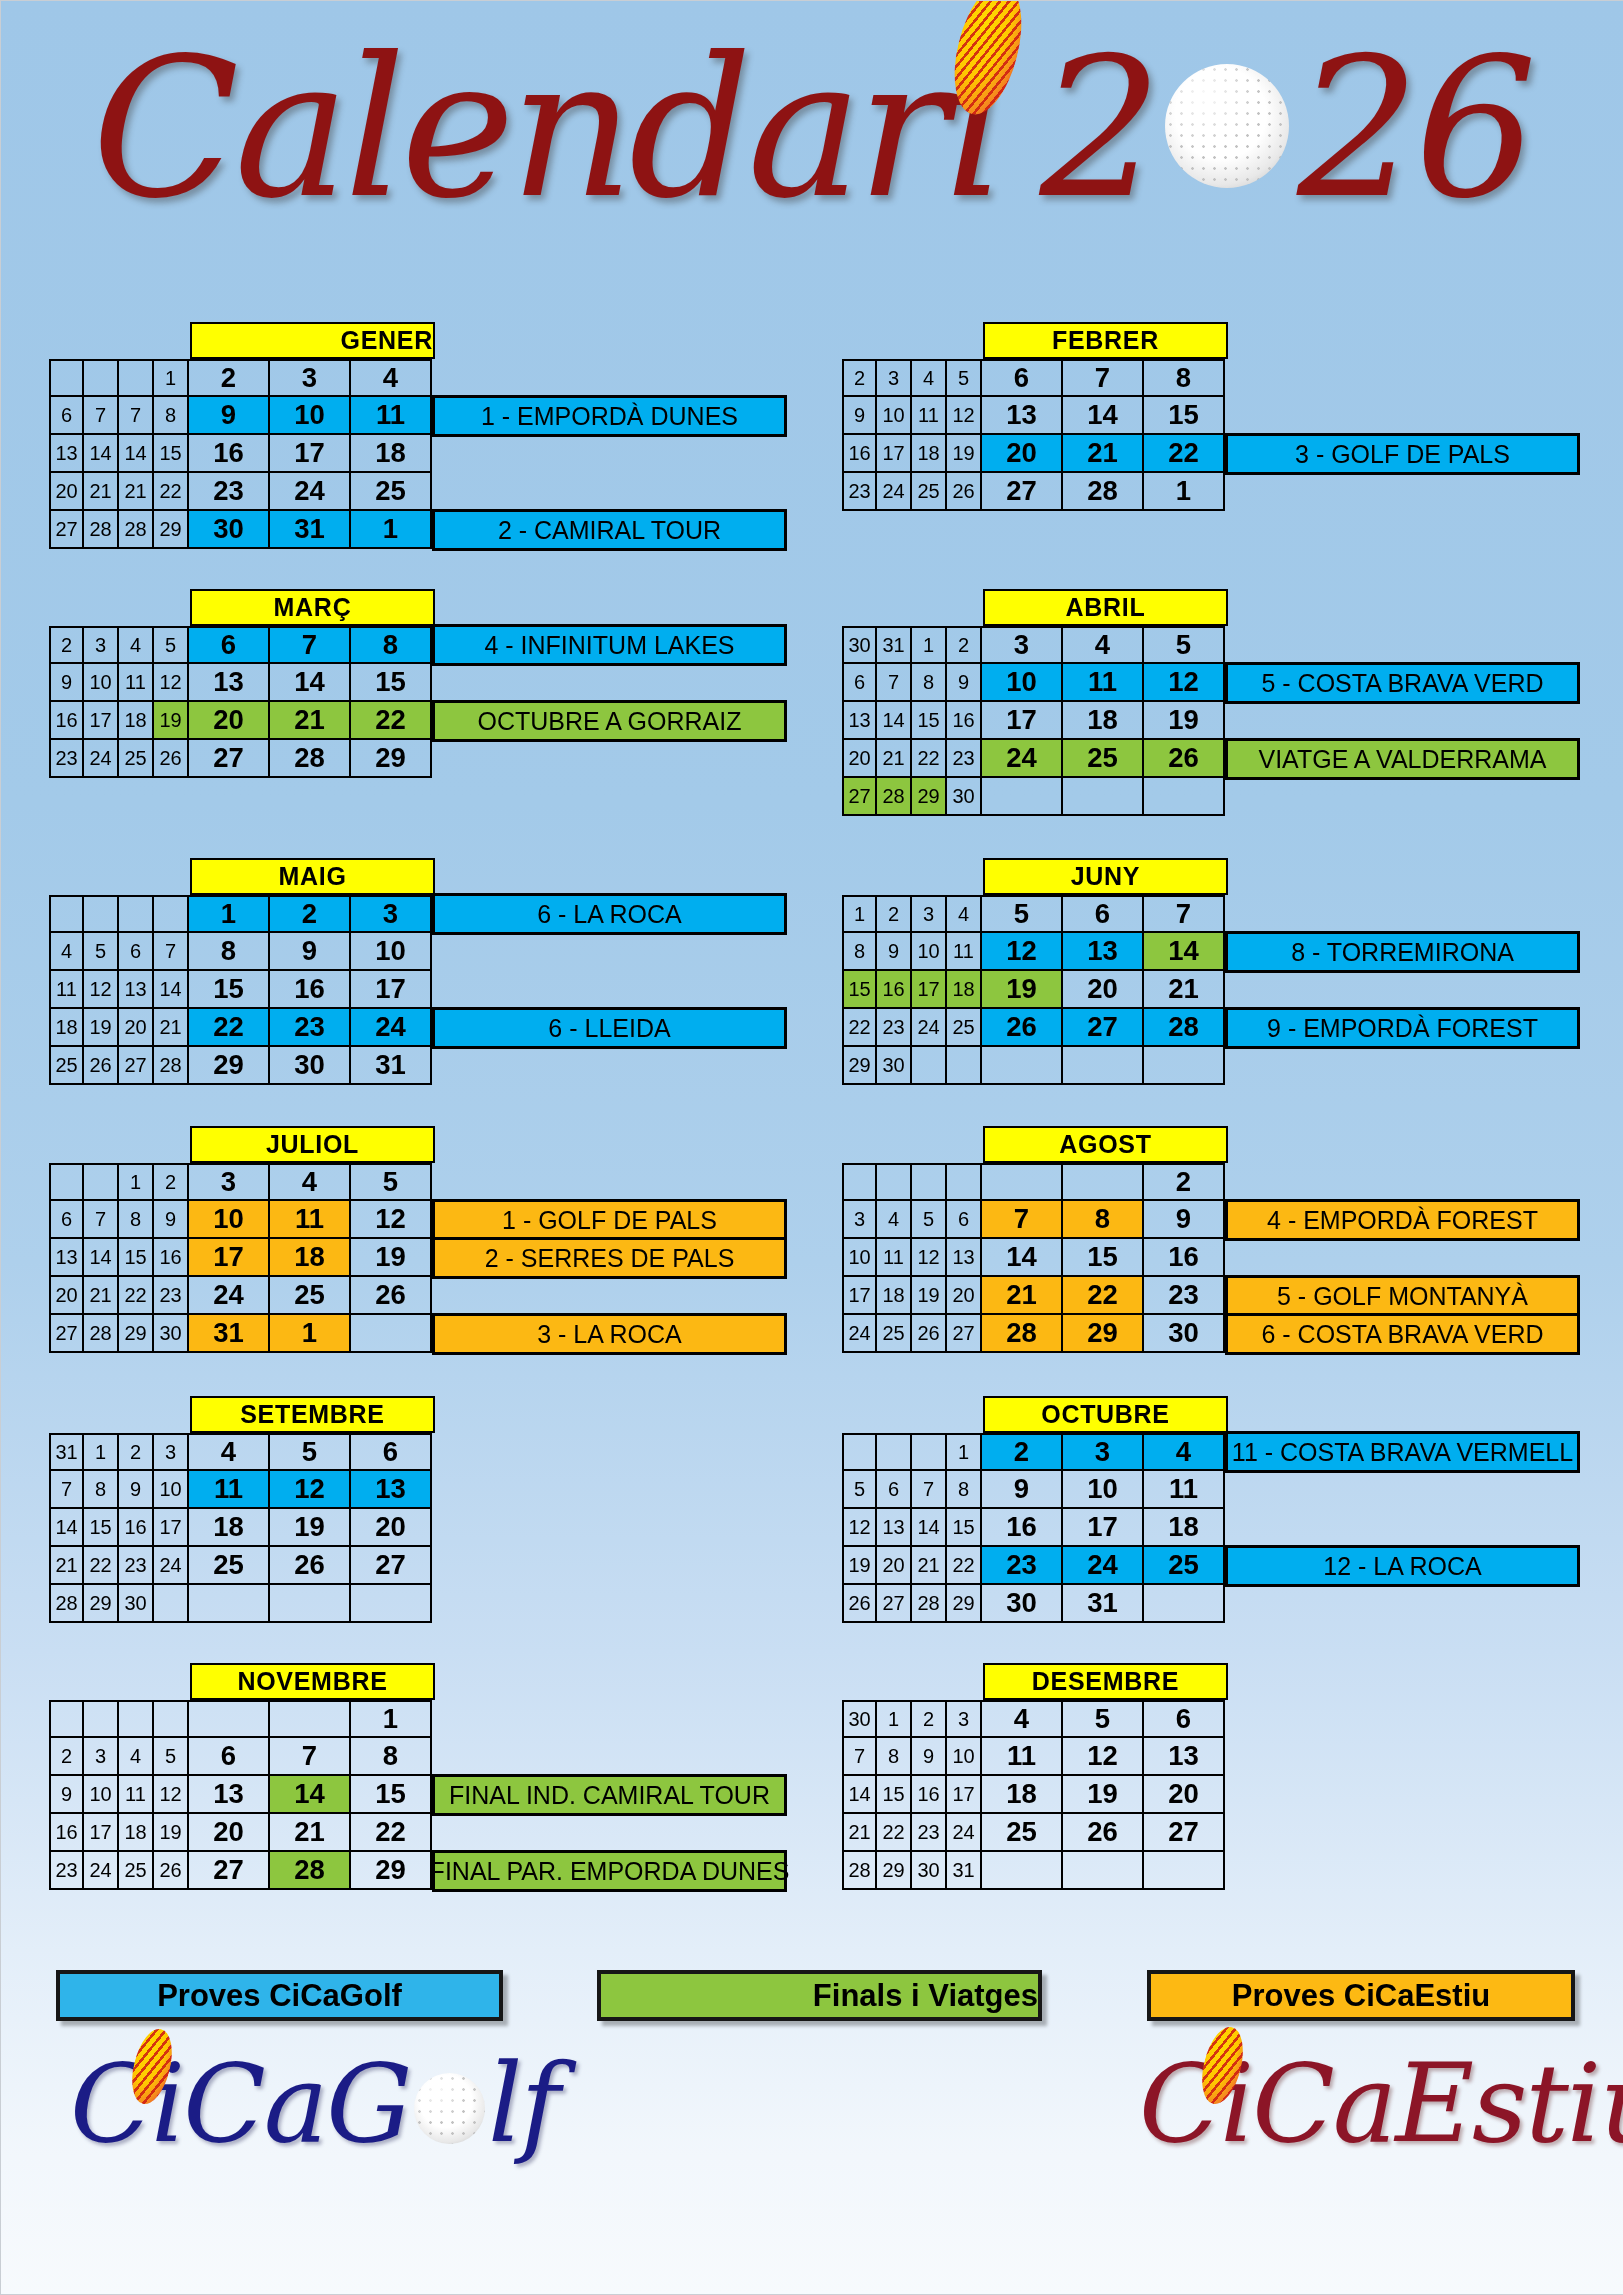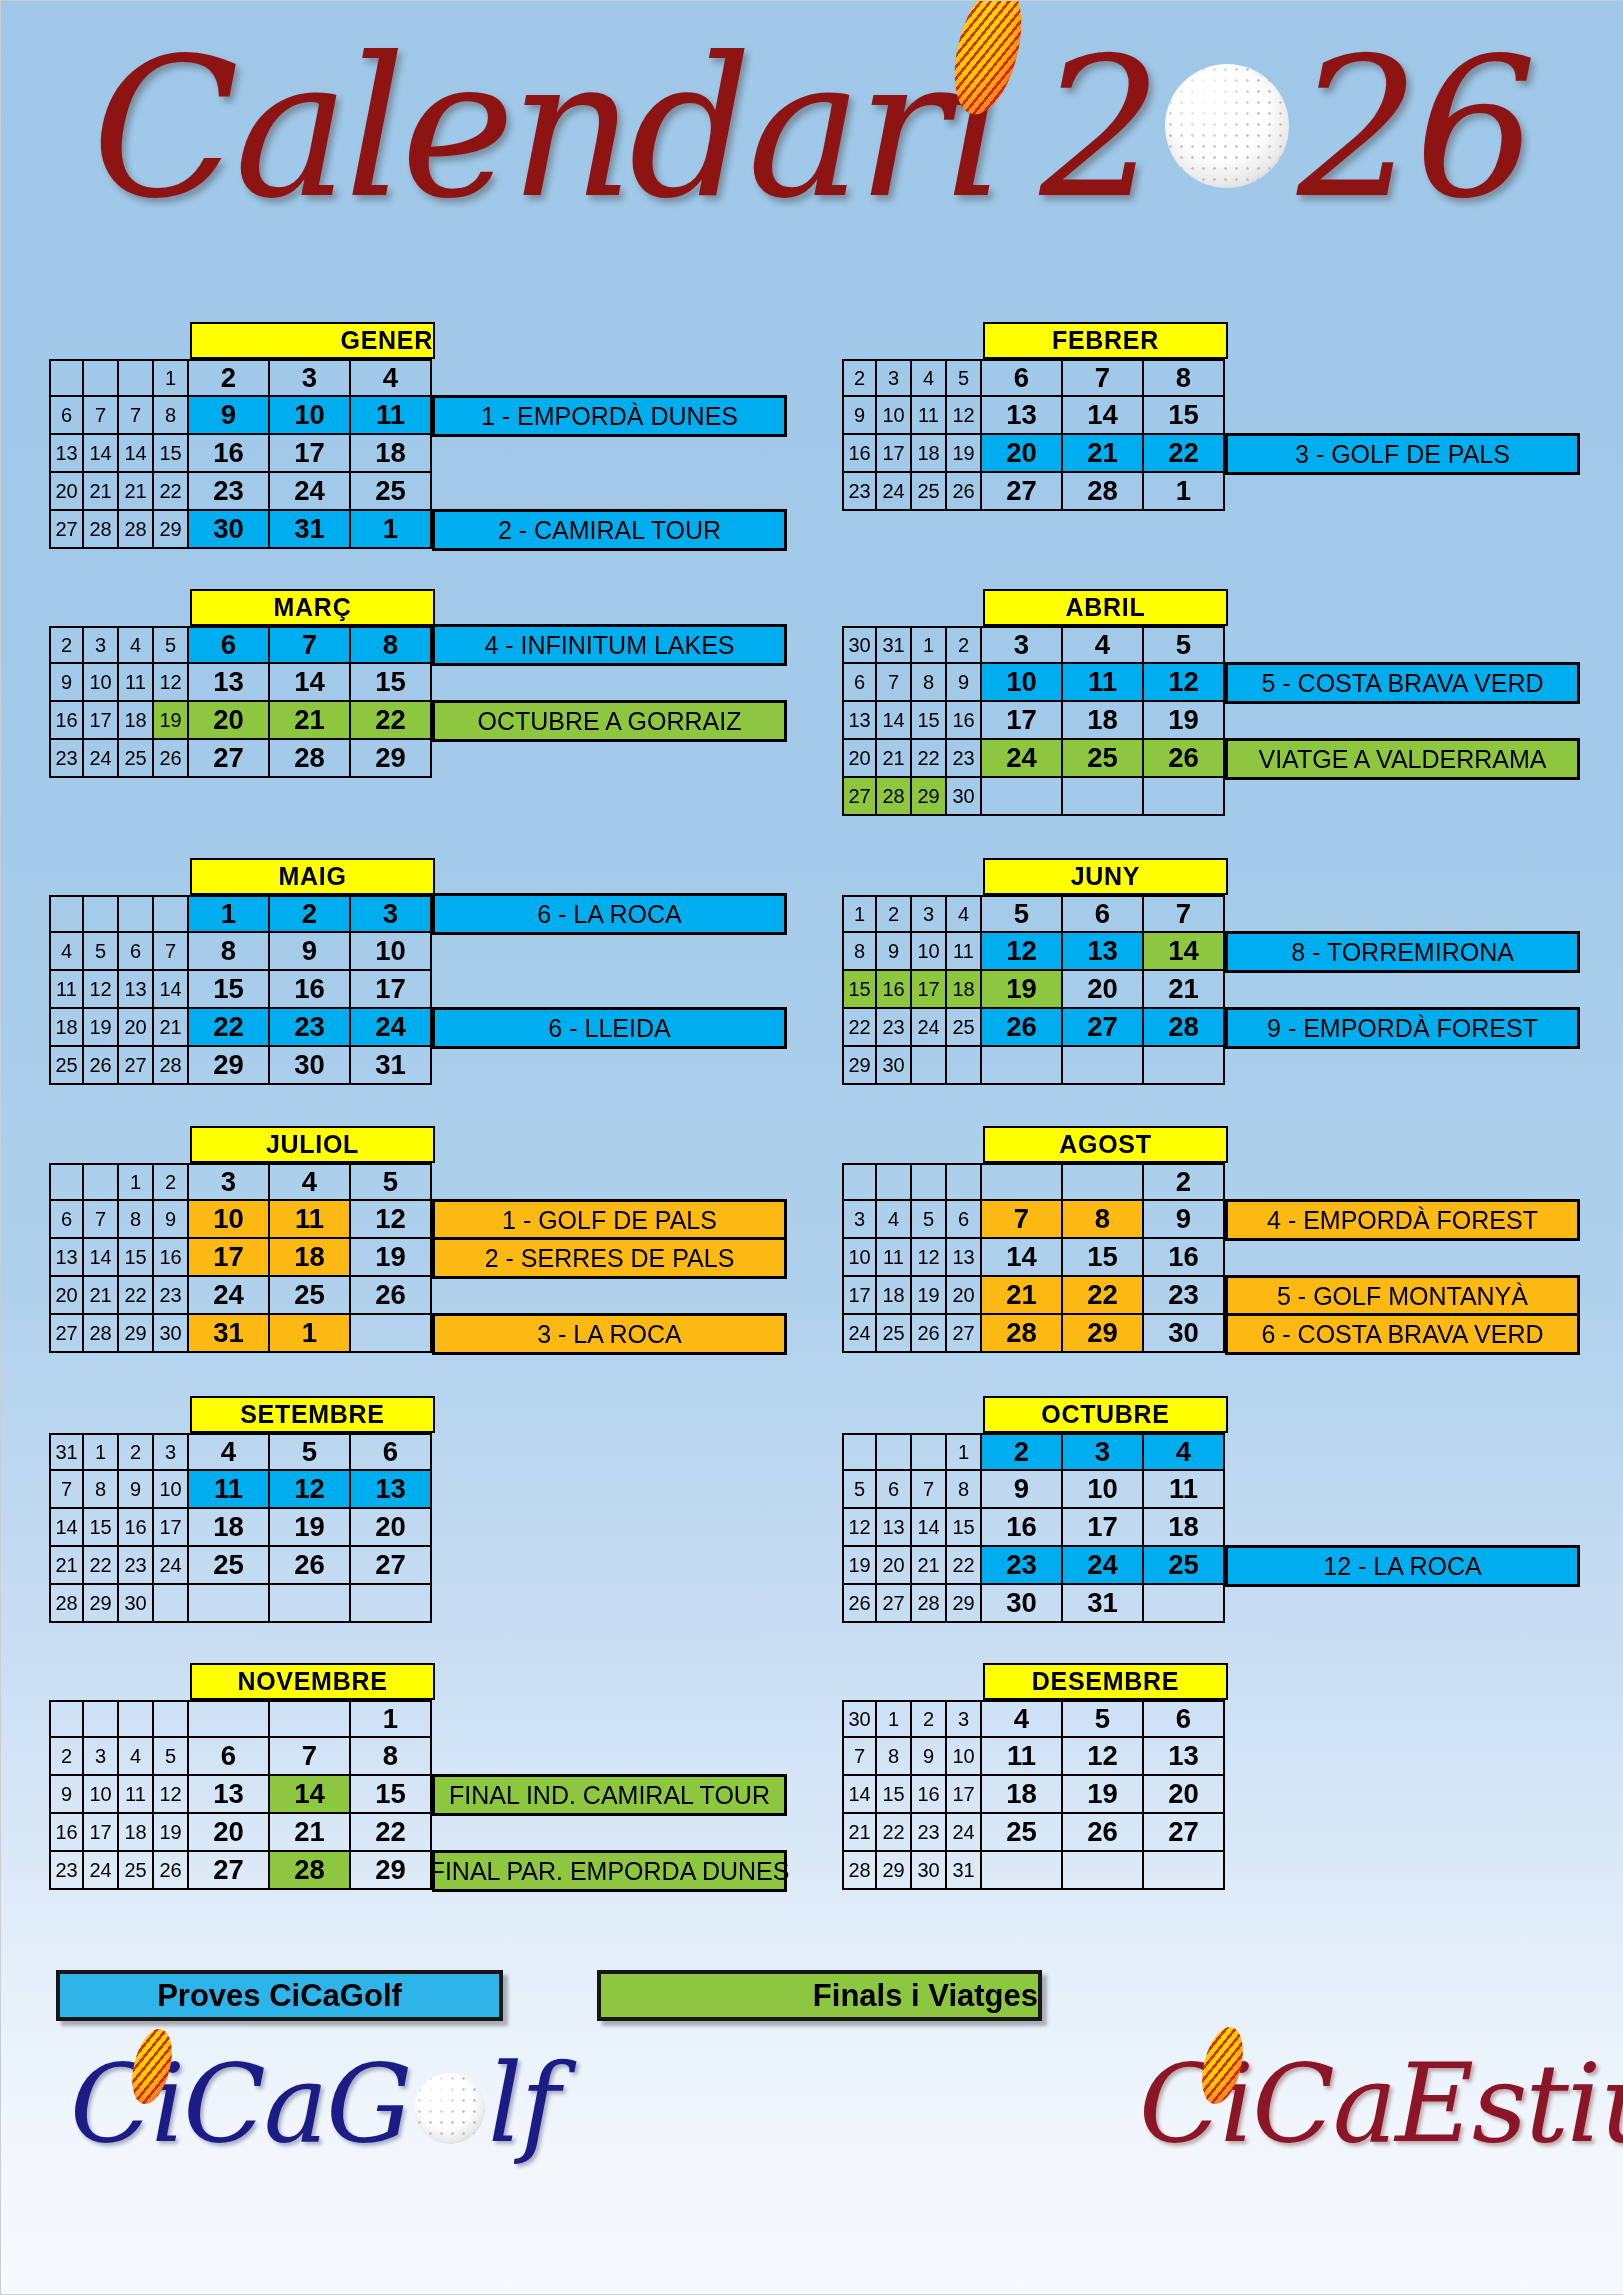--- a/index.html
+++ b/index.html
@@ -562,20 +562,21 @@
         <div class="tbl">
           <div class="wr">
             <div class="cell n"></div>
             <div class="cell n"></div>
             <div class="cell n"></div>
             <div class="cell n">1</div>
             <div class="cell w" style="background: rgb(0, 174, 239);">2</div>
             <div class="cell w" style="background: rgb(0, 174, 239);">3</div>
             <div class="cell w" style="background: rgb(0, 174, 239);">4</div>
           </div>
+          <div class="ev-bar" style="background: rgb(0, 174, 239); top: -2px;">11 - COSTA BRAVA VERMELL</div>
           <div class="wr">
             <div class="cell n">5</div>
             <div class="cell n">6</div>
             <div class="cell n">7</div>
             <div class="cell n">8</div>
             <div class="cell w">9</div>
             <div class="cell w">10</div>
             <div class="cell w">11</div>
           </div>
           <div class="wr">
@@ -715,20 +716,23 @@
         </div>
       </div>
     </div>
 
   <div class="legend-item" id="lg-blue" style="background: rgb(47, 180, 234);">
     <span>Proves CiCaGolf</span>
   </div>
   <div class="legend-item" id="lg-green" style="background: rgb(141, 198, 63); justify-content: flex-end;">
     <span>Finals i Viatges</span>
   </div>
+  <div class="legend-item" id="lg-orange" style="background: rgb(253, 185, 19);">
+    <span>Proves CiCaEstiu</span>
+  </div>
 
   <div class="logo logo-golf">
     <span class="lg-wrap"><span>CiCaG</span><span class="flame lg-flame"></span></span><span class="ball lg-ball"></span><span>lf</span>
   </div>
 
   <div class="logo logo-estiu">
     <span class="lg-wrap"><span>CiCaEstiu</span><span class="flame le-flame"></span></span>
   </div>
 
 </div>

